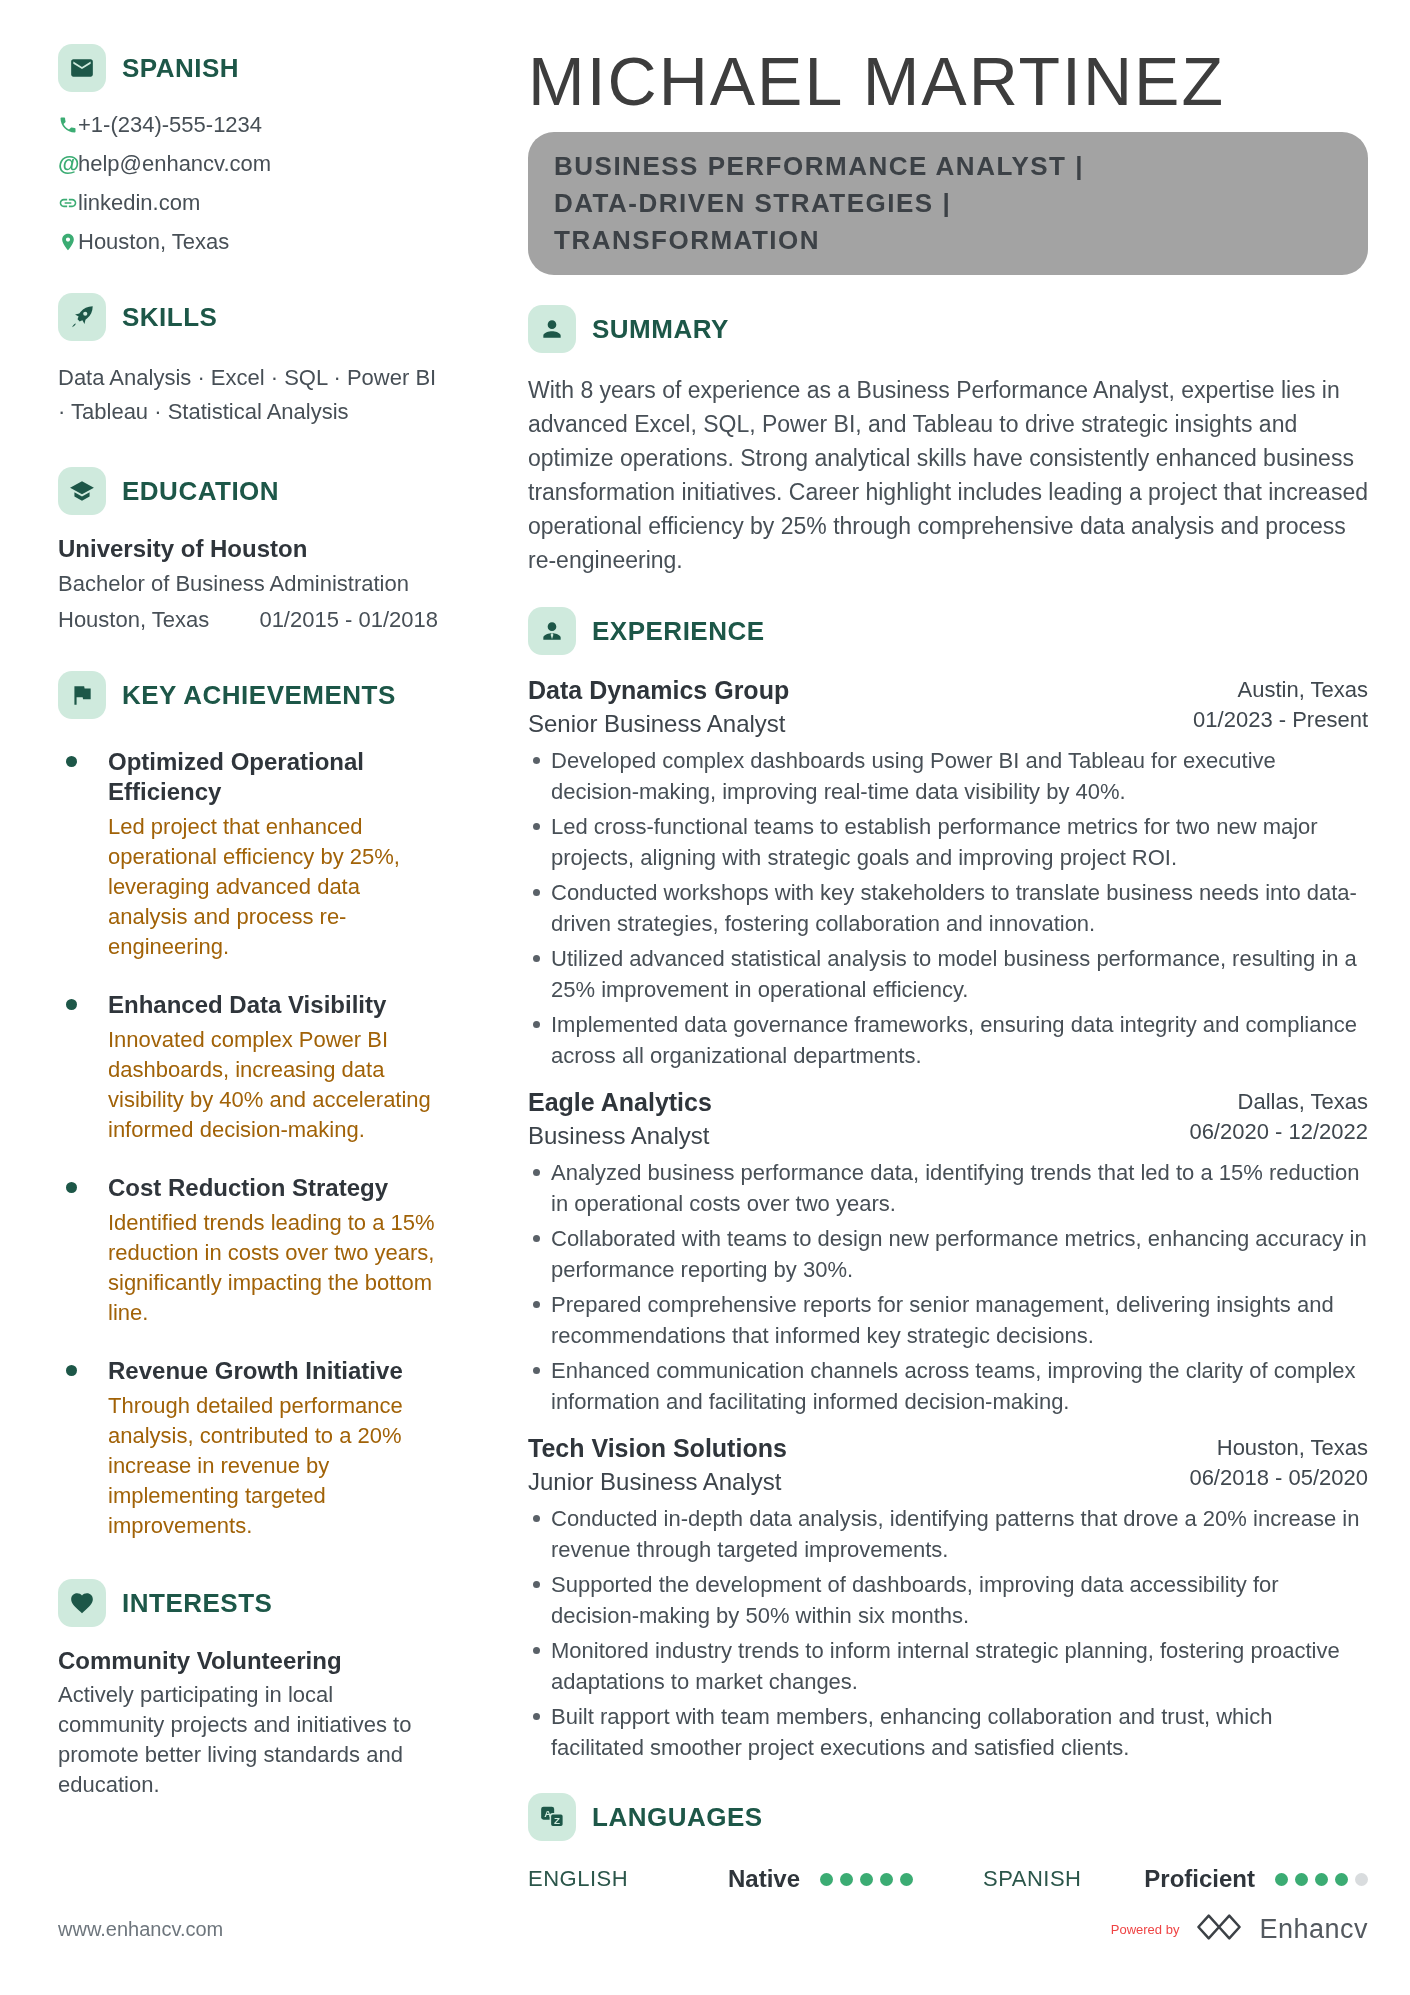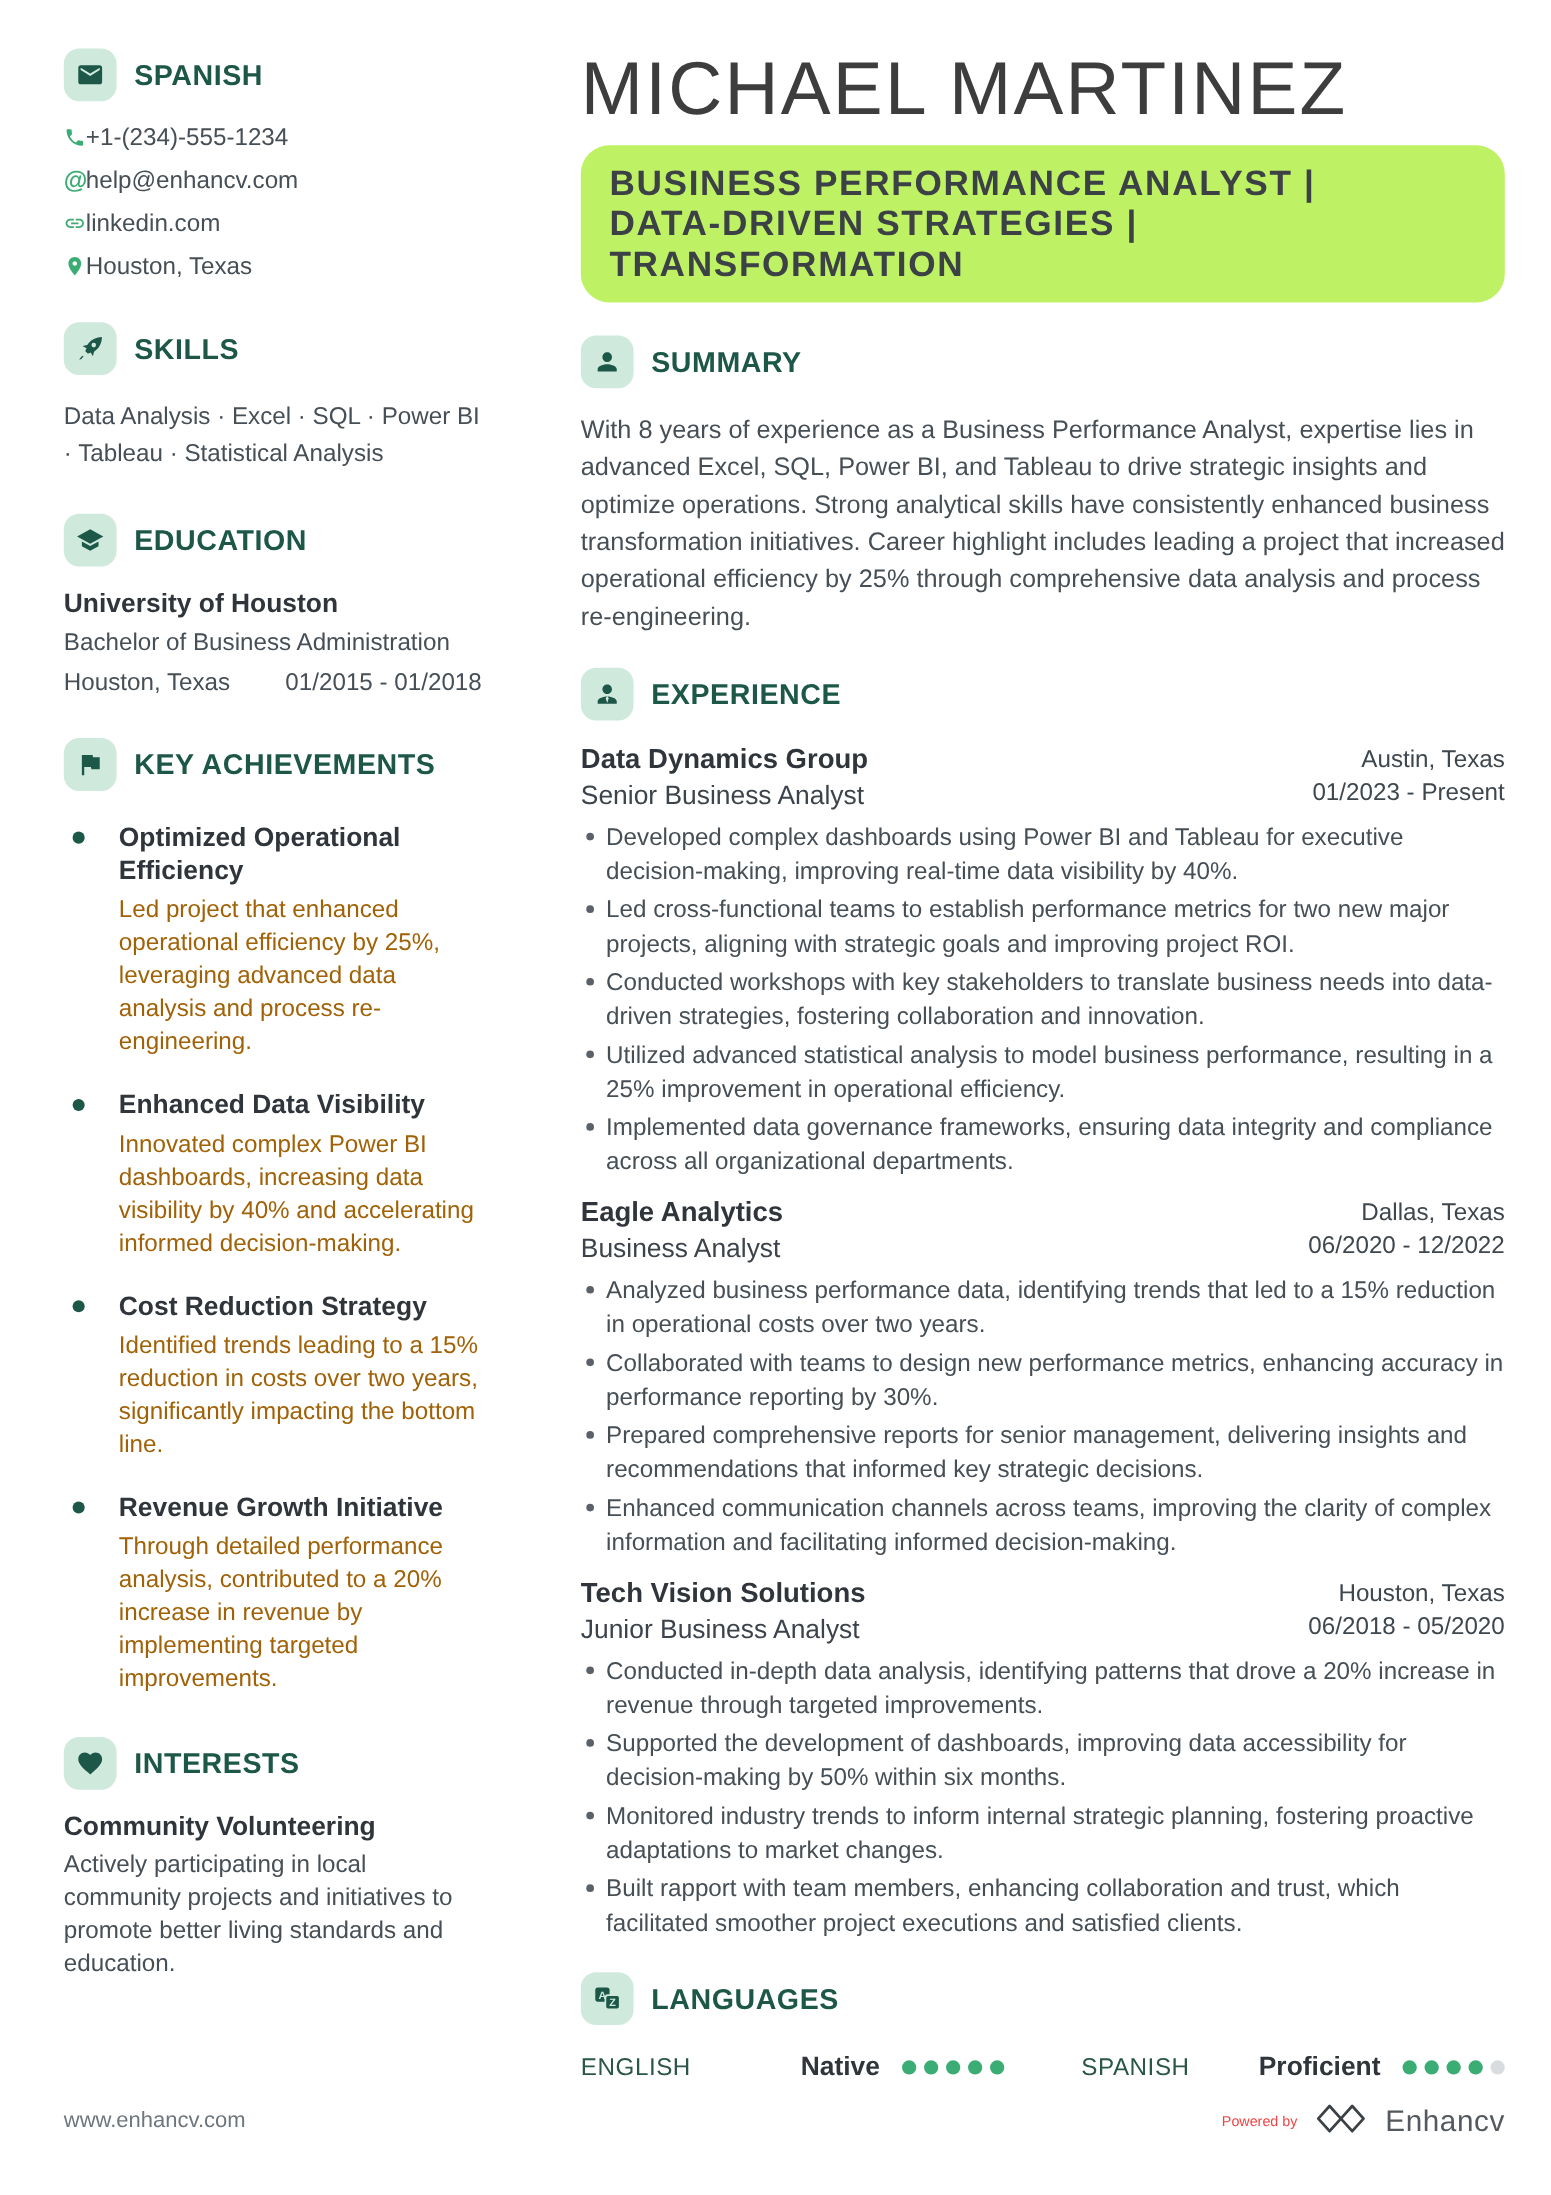--- a/index.html
+++ b/index.html
@@ -32,22 +32,22 @@
   .ach-item::before { content:''; position:absolute; left:8px; top:9px; width:11px; height:11px;
                       border-radius:50%; background:#1d5748; }
   .ach-title { font-size:24px; font-weight:bold; color:#2f353b; line-height:30px; margin-bottom:5px;margin-top:28px; }
   .ach-desc { font-size:22px; line-height:30px; color:#a16207; }
   .int-item { margin-bottom:18px; }
   .int-title { font-size:24px; font-weight:bold; color:#2f353b; margin-bottom:5px; }
   .int-desc { font-size:22px; line-height:30px; color:#474f56; }
 
   
   .name { font-size:68px; font-weight:400; color:#3d3d3d; letter-spacing:2px; line-height:74px; }
-  .title-band { background:#bef264; border-radius:26px; margin-top:14px; padding:16px 26px;
-                font-size:32px; font-weight:bold; letter-spacing:1.5px; color:#3c4146; line-height:37px; }
+  .title-band { background:#a3a3a3; border-radius:26px; margin-top:14px; padding:16px 26px;
+                font-size:26px; font-weight:bold; letter-spacing:1.5px; color:#3c4146; line-height:37px; }
   .title-band span { display:block; }
 
   
   .main-sec { margin-top:30px; }
   .summary-text { font-size:23px; line-height:34px; color:#474f56; }
   .job { margin-bottom:16px; }
   .job-head { display:flex; justify-content:space-between; align-items:flex-start; }
   .job-company { font-size:25px; font-weight:bold; color:#2f353b; line-height:30px; }
   .job-role { font-size:24px; color:#3c434a; line-height:30px; margin-top:4px; }
   .job-right { text-align:right; font-size:22px; color:#3f474e; line-height:30px; }

